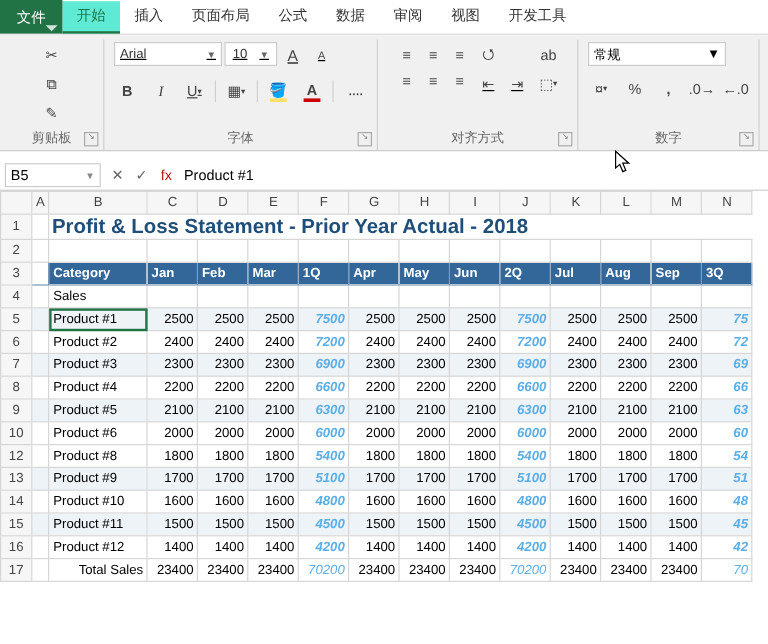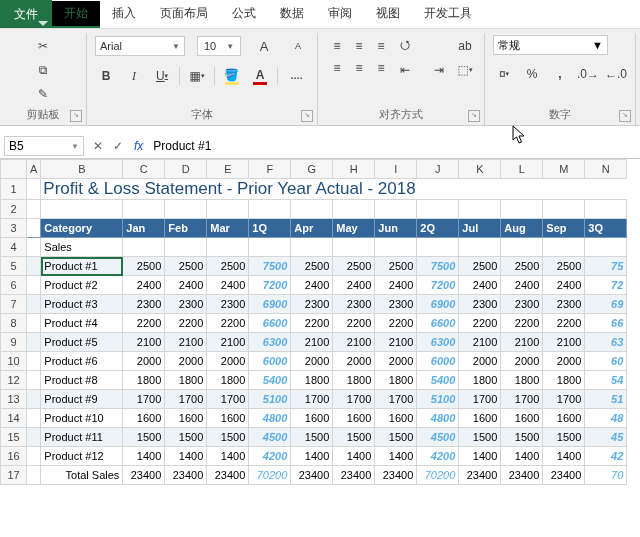--- a/index.html
+++ b/index.html
@@ -12,65 +12,65 @@
     --alt-row:#eef3f8;
     --title-color:#1f4e79;
     --quarter-color:#5caee6;
   }
   html,body{margin:0;padding:0;font-family:"Microsoft YaHei",Arial,sans-serif;font-size:12px;background:#fff;color:#000;width:640px;}
   
   .tabbar{display:flex;align-items:flex-end;background:#fff;height:28px;}
   .apptab{background:var(--ribbon-green);color:#fff;padding:4px 14px;height:20px;display:flex;align-items:center;position:relative;}
   .apptab .corner{position:absolute;right:4px;bottom:2px;width:0;height:0;border-left:5px solid transparent;border-right:5px solid transparent;border-top:5px solid rgba(255,255,255,.8);} 
   .tab{padding:4px 12px;color:#333;cursor:default;}
-  .tab.active{color:var(--ribbon-green);border-bottom:2px solid var(--ribbon-green);font-weight:500;background:#000000;}
+  .tab.active{color:var(--ribbon-green);border-bottom:2px solid var(--ribbon-green);font-weight:500;background:#5eead4;}
   
   .ribbon{display:flex;background:var(--ribbon-bg);border-top:1px solid #e0e0e0;border-bottom:1px solid #ccc;padding:4px 0 0 0;height:92px;}
   .group{border-right:1px solid var(--ribbon-group-border);padding:2px 8px 0 8px;display:flex;flex-direction:column;justify-content:space-between;align-items:center;}
   .group-title{font-size:11px;color:#666;text-align:center;padding:2px 0 3px 0;width:100%;position:relative;}
   .group-title .launcher{position:absolute;right:-4px;bottom:3px;width:10px;height:10px;border:1px solid #aaa;font-size:7px;line-height:8px;text-align:center;color:#888;}
   .group-body{flex:1;display:flex;align-items:flex-start;gap:4px;}
   .big-btn{display:flex;flex-direction:column;align-items:center;gap:2px;padding:2px 4px;}
   .paste-icon{width:28px;height:30px;background:linear-gradient(#f5ce6a,#e8b23a);border:1px solid #b68d25;border-radius:2px;position:relative;}
   .paste-icon::after{content:"";position:absolute;left:4px;top:4px;right:4px;bottom:3px;background:#fff;border:1px solid #666;}
   .paste-icon::before{content:"";position:absolute;left:8px;top:-3px;width:10px;height:6px;background:#999;border-radius:2px 2px 0 0;}
   .small-btn{width:20px;height:20px;border:1px solid transparent;display:flex;align-items:center;justify-content:center;color:#444;font-size:12px;}
   .vstack{display:flex;flex-direction:column;gap:2px;}
-  .hstack{display:flex;flex-direction:row;gap:12px;align-items:center;}
+  .hstack{display:flex;flex-direction:row;gap:2px;text-decoration:underline;}
   .combo{border:1px solid #ccc;background:#fff;height:18px;display:flex;align-items:center;justify-content:space-between;padding:0 4px;font-size:11px;color:#333;}
   .combo .caret{font-size:8px;color:#666;margin-left:6px;}
   .font-group .combo.font{width:80px;}
   .font-group .combo.size{width:34px;justify-content:center;gap:4px;}
   .grow-a{font-size:13px;} .shrink-a{font-size:9px;}
   .row2{display:flex;gap:6px;margin-top:4px;}
   .b{font-weight:bold;} .i{font-style:italic;font-family:serif;} .u{text-decoration:underline;}
   .color-swatch{width:14px;height:3px;background:#c00;}
   .yellow-swatch{width:14px;height:3px;background:#ffe066;}
   .align-set{display:grid;grid-template-columns:repeat(3,20px);grid-auto-rows:20px;gap:2px;}
   .format-combo{border:1px solid #ccc;background:#fff;width:105px;height:18px;display:flex;align-items:center;justify-content:space-between;padding:0 4px;font-size:11px;}
   .sep{width:1px;background:var(--ribbon-group-border);align-self:stretch;margin:2px 0;}
   
   .cursor{position:absolute;pointer-events:none;}
   
   .namebox-row{display:flex;align-items:center;border-bottom:1px solid #ccc;height:24px;margin-top:8px;}
   .namebox{border:1px solid #ccc;margin:2px 4px;padding:1px 4px;width:70px;height:16px;background:#fff;display:flex;align-items:center;justify-content:space-between;}
   .namebox .caret{font-size:8px;color:#888;}
   .fxbtn{width:20px;text-align:center;color:#666;}
-  .fxlabel{font-style:italic;color:#1d4ed8;padding:0 6px;}
+  .fxlabel{color:#b91c1c;padding:0 6px;}
   .fxinput{flex:1;border:none;font-size:12px;padding:0 4px;height:20px;outline:none;}
   
   .grid-wrap{position:relative;overflow:hidden;}
   table.sheet{border-collapse:collapse;table-layout:fixed;}
   .sheet th, .sheet td{border:1px solid var(--cell-border);height:19px;box-sizing:border-box;font-size:11px;padding:0 3px;overflow:hidden;white-space:nowrap;}
   .sheet th{background:#f6f6f6;font-weight:normal;color:#444;text-align:center;}
   .rowhdr{background:#f6f6f6;text-align:center;color:#444;width:26px;}
   .col-A{width:13px;}
   .col-B{width:82px;}
   .col-data{width:42px;text-align:right;}
-  .title-row td.titlecell{color:var(--title-color);font-size:17px;font-weight:normal;border:none;text-align:left;padding-left:2px;}
+  .title-row td.titlecell{color:var(--title-color);font-size:17px;font-weight:bold;border:none;text-align:left;padding-left:2px;}
   .hdr td{background:var(--header-blue);color:#fff;text-align:left;font-weight:bold;border-color:#7c99b7;}
   .section td.section-cell{font-weight:normal;text-align:left;}
   .prod-name{text-align:left;}
   .alt{background:var(--alt-row);}
   .q{color:var(--quarter-color);font-style:italic;font-weight:bold;}
   .total-row td{font-weight:normal;text-align:right;}
   .selcell{outline:2px solid #217346;outline-offset:-2px;}
   .corner-cell{background:#f6f6f6;border:1px solid var(--cell-border);}
 </style>
 </head>

